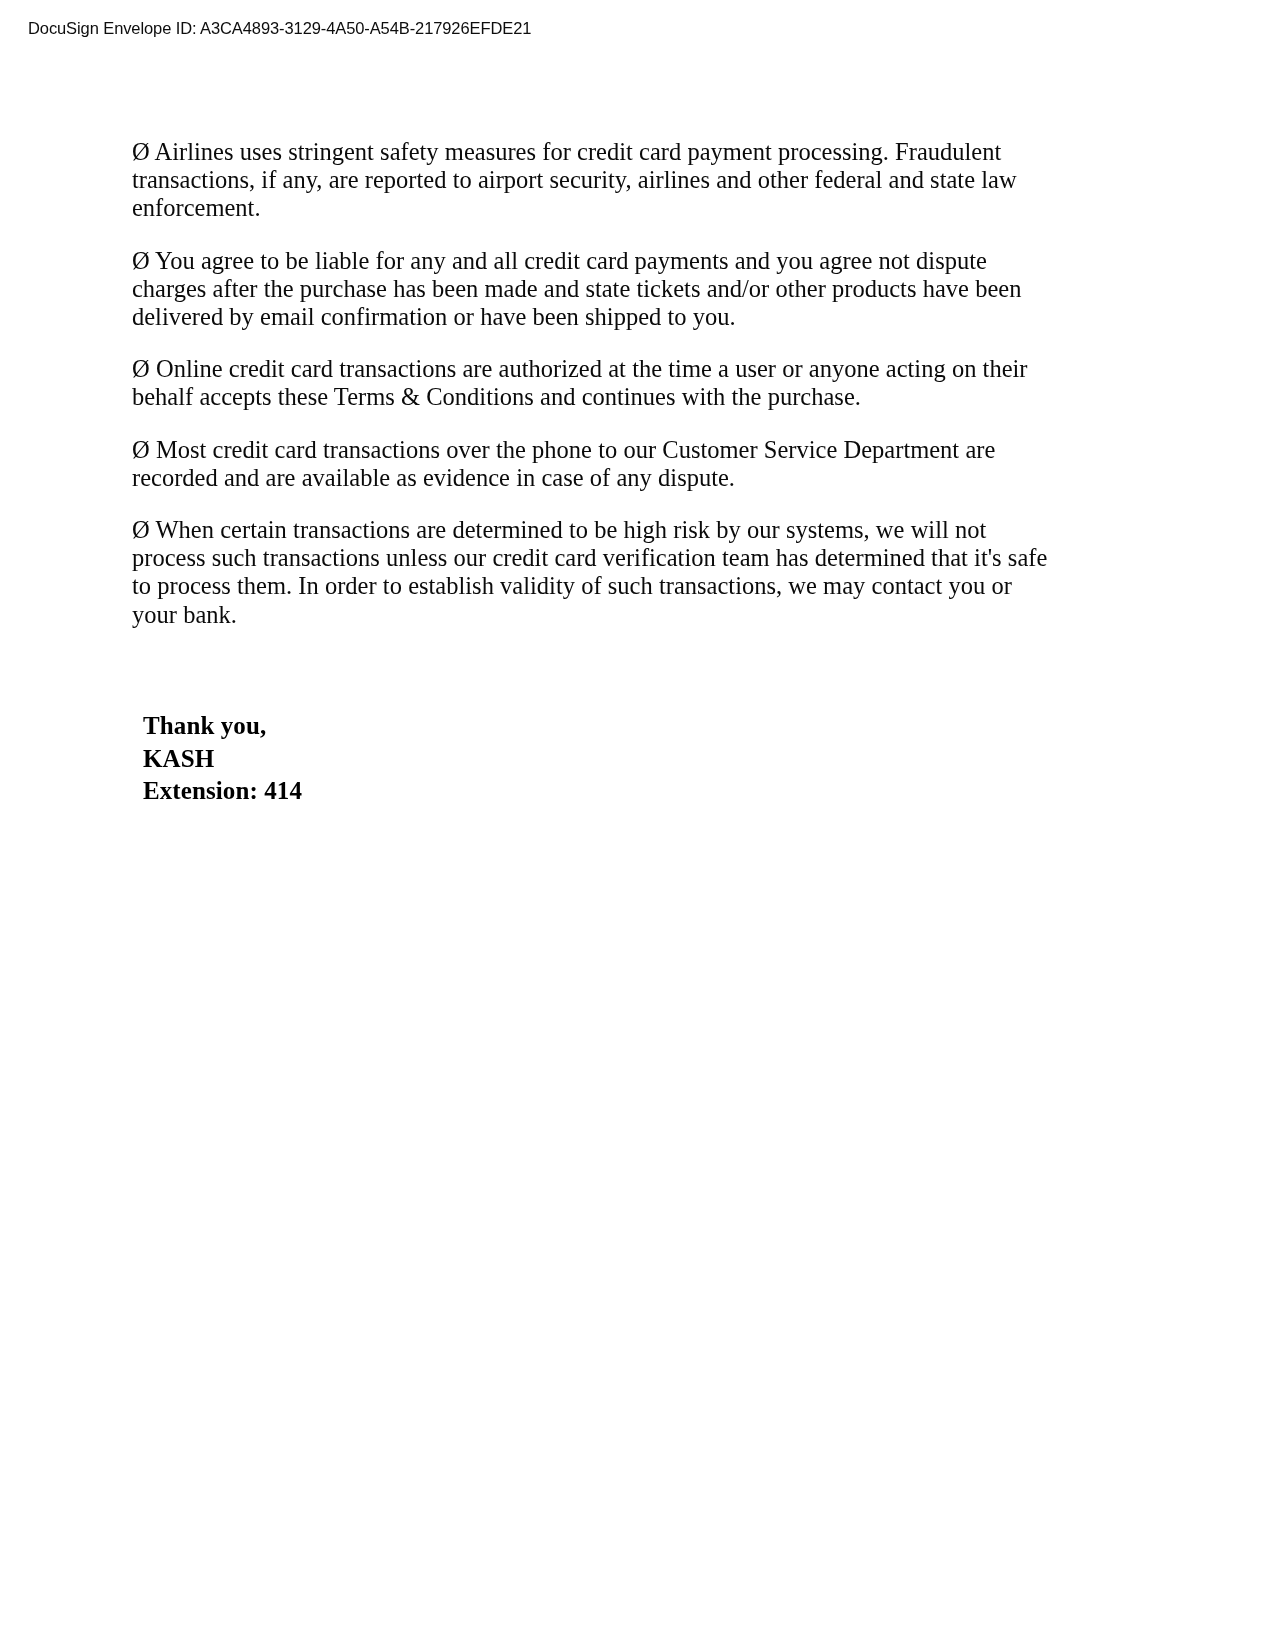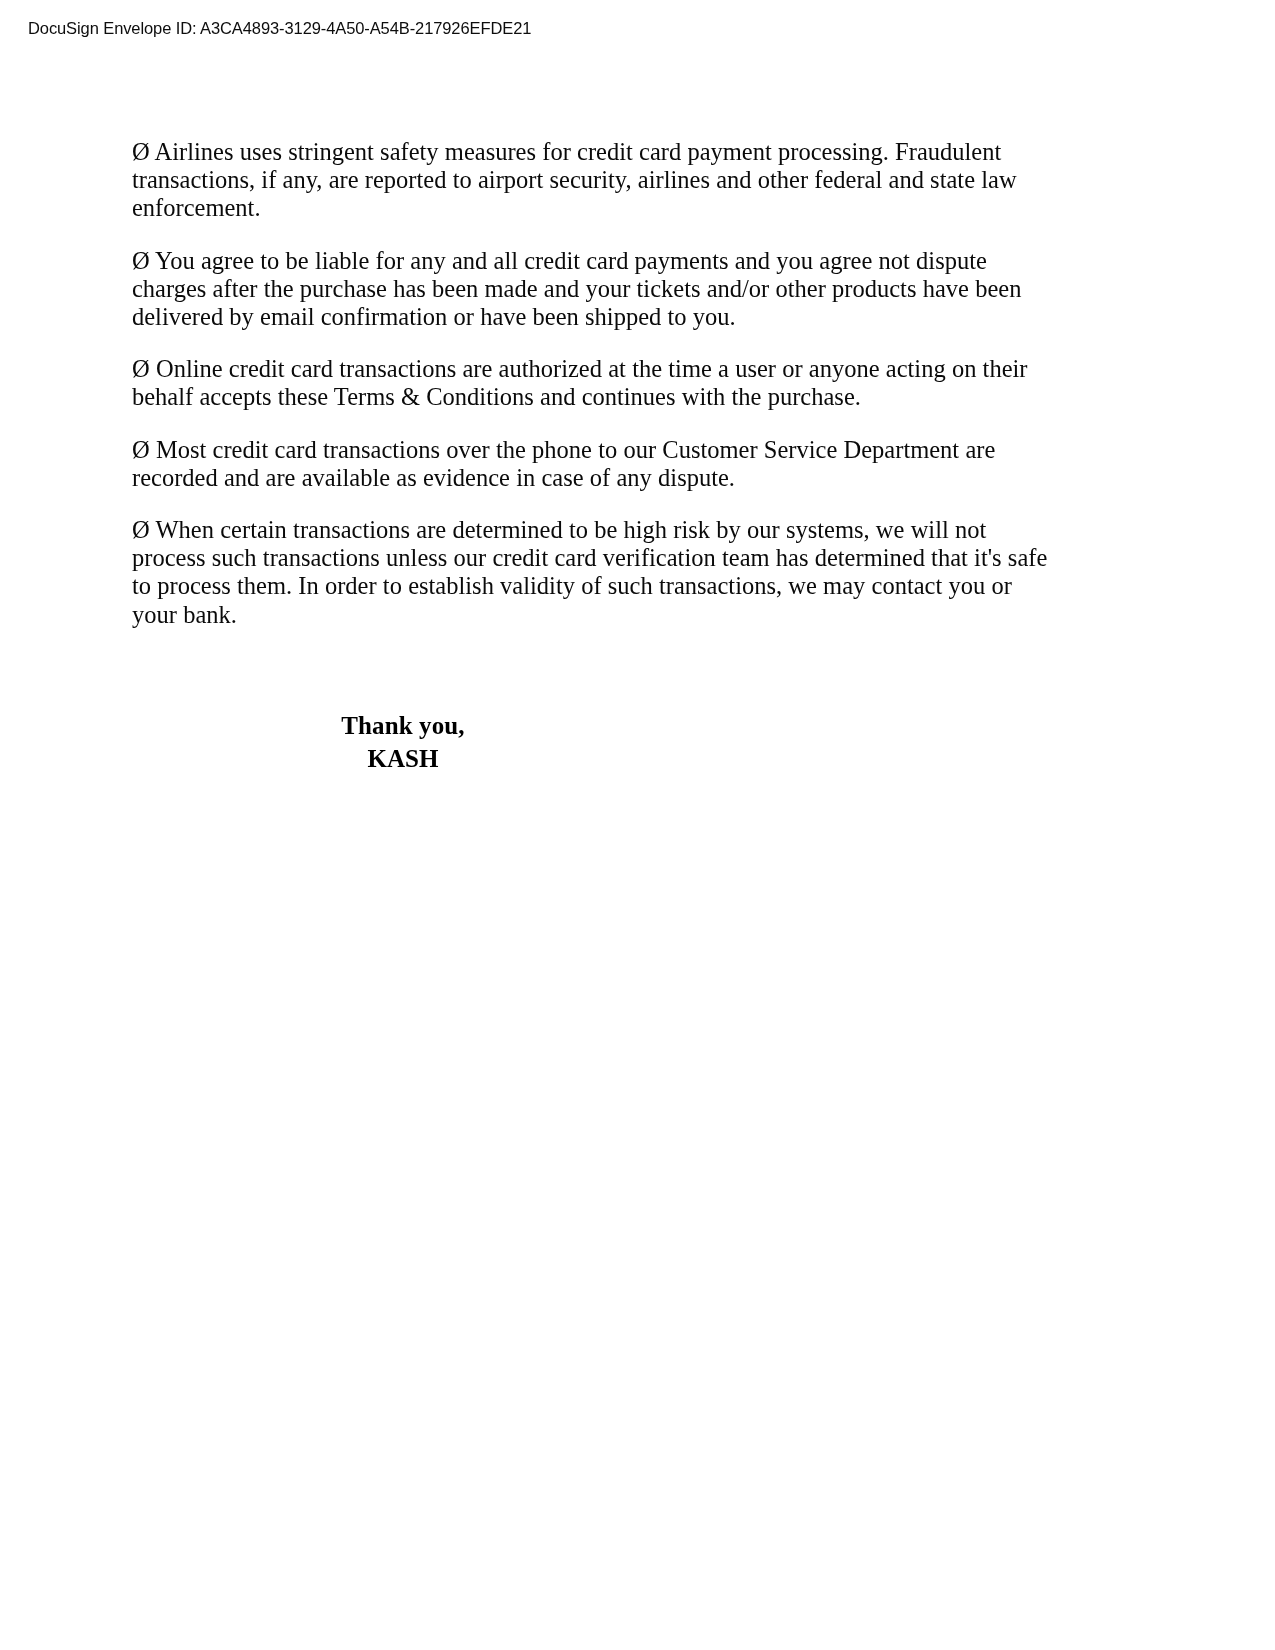--- a/index.html
+++ b/index.html
@@ -58,21 +58,20 @@
   .bullet {
     font-family: "Liberation Serif", "DejaVu Serif", serif;
   }
 
   
   .signature {
     position: absolute;
     left: 143px;
     top: 710px;
     width: 520px;
-    text-align: center;
   }
   .sig-line {
     font-size: 25px;
     line-height: 32.6px;
     font-weight: bold;
     color: #000000;
     letter-spacing: 0.1px;
     white-space: nowrap;
   }
 </style>
@@ -85,21 +84,21 @@
 
   <div class="content">
 
     <p class="para">
       <span class="bullet">Ø</span>
       <span>Airlines uses stringent safety measures for credit card payment processing. Fraudulent transactions, if any, are reported to airport security, airlines and other federal and state law enforcement.</span>
     </p>
 
     <p class="para">
       <span class="bullet">Ø</span>
-      <span>You agree to be liable for any and all credit card payments and you agree not dispute charges after the purchase has been made and your tickets and/or other products have been delivered by email confirmation or have been shipped to you.</span>
+      <span>You agree to be liable for any and all credit card payments and you agree not dispute charges after the purchase has been made and state tickets and/or other products have been delivered by email confirmation or have been shipped to you.</span>
     </p>
 
     <p class="para">
       <span class="bullet">Ø</span>
       <span>Online credit card transactions are authorized at the time a user or anyone acting on their behalf accepts these Terms &amp; Conditions and continues with the purchase.</span>
     </p>
 
     <p class="para">
       <span class="bullet">Ø</span>
       <span>Most credit card transactions over the phone to our Customer Service Department are recorded and are available as evidence in case of any dispute.</span>
@@ -108,15 +107,16 @@
     <p class="para">
       <span class="bullet">Ø</span>
       <span>When certain transactions are determined to be high risk by our systems, we will not process such transactions unless our credit card verification team has determined that it's safe to process them. In order to establish validity of such transactions, we may contact you or your bank.</span>
     </p>
 
   </div>
 
   <div class="signature">
     <div class="sig-line">Thank you,</div>
     <div class="sig-line">KASH</div>
+    <div class="sig-line">Extension: 414</div>
   </div>
 
 </div>
 
 </body></html>

